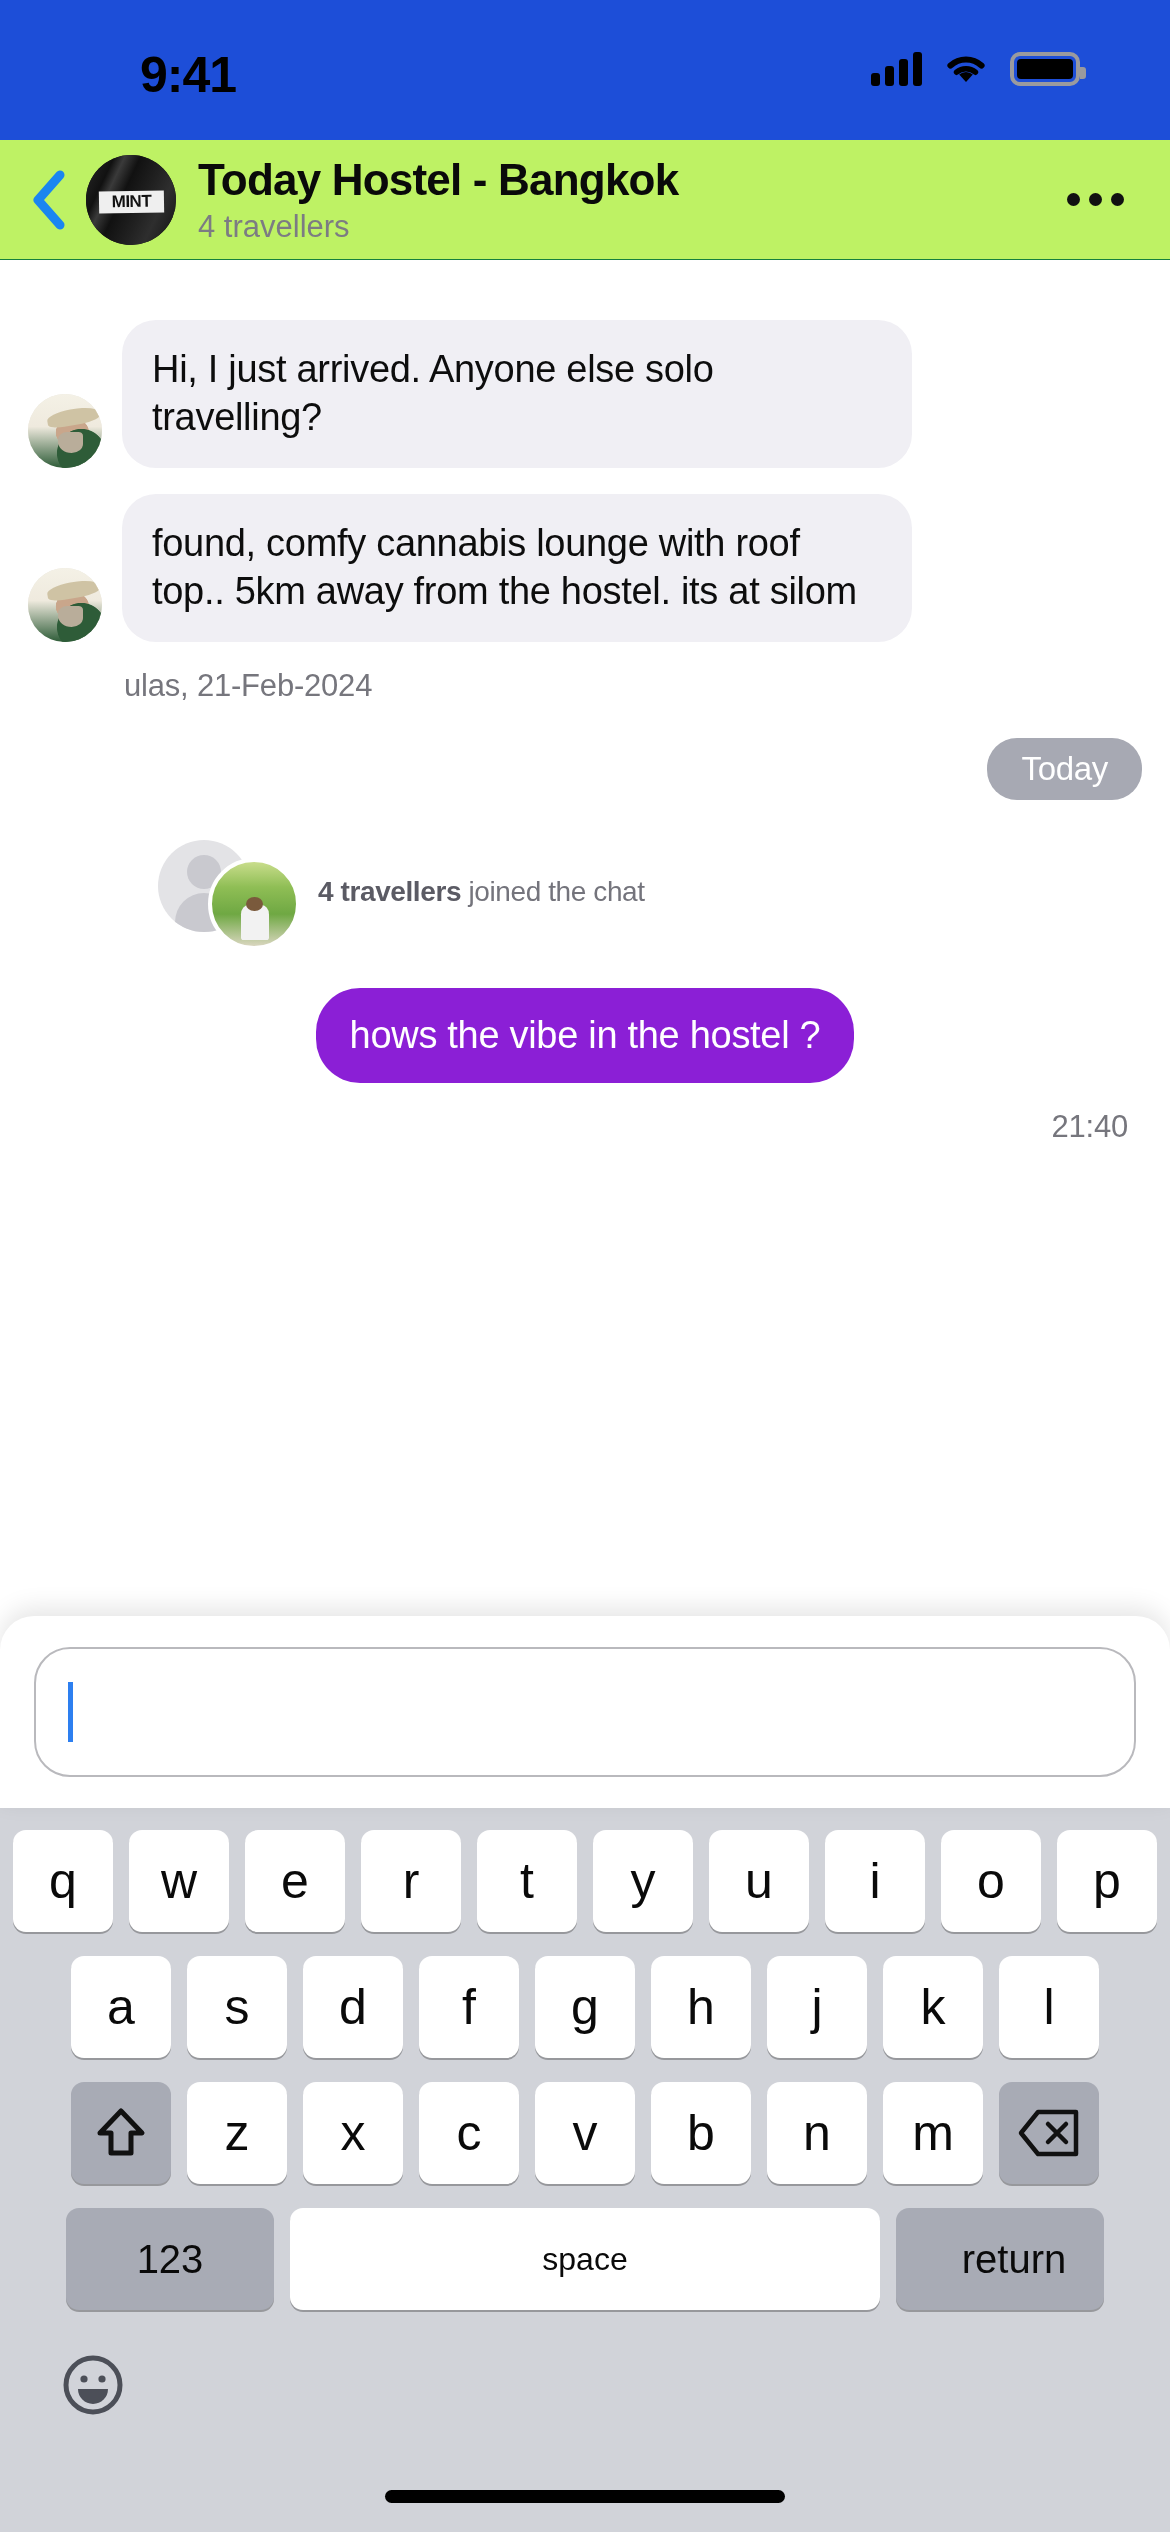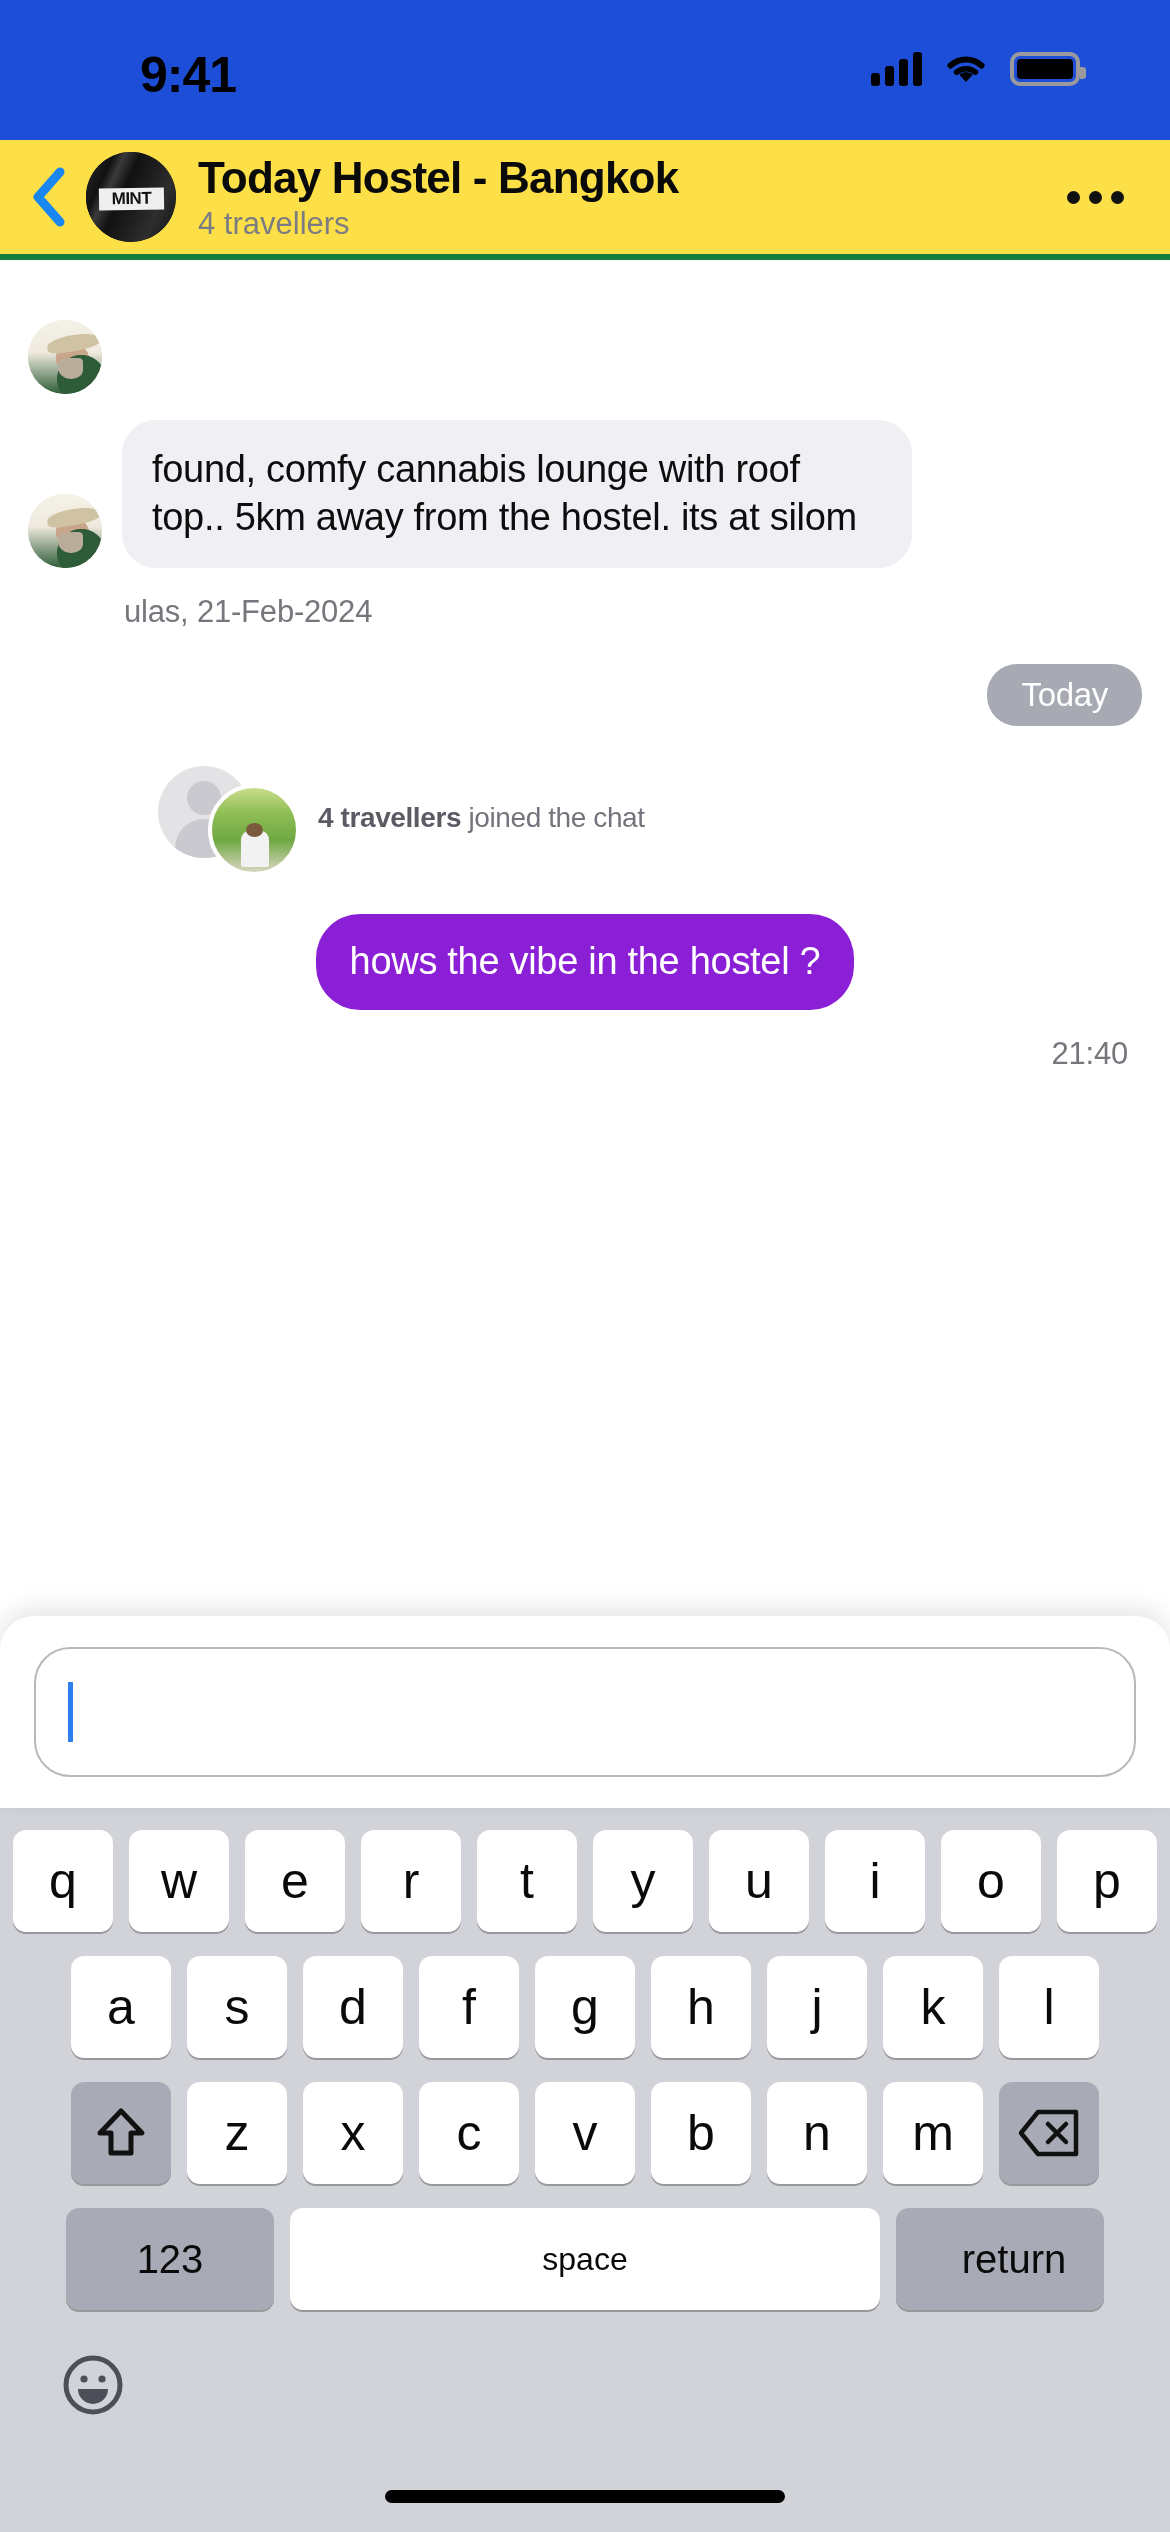--- a/index.html
+++ b/index.html
@@ -63,25 +63,25 @@
     right: -10px; top: 11px;
     width: 6px; height: 12px;
     background: #9a9a9e;
     border-radius: 0 3px 3px 0;
   }
   .battery > span { display: block; width: 100%; height: 100%; background: #000; border-radius: 4px; }
 
   
   .nav-header {
     flex: 0 0 120px;
-    background: #fde047;
+    background: #bef264;
     display: flex;
     align-items: center;
     padding: 0 40px 0 18px;
-    border-bottom: 6px solid #15803d;
+    border-bottom: 1px solid #15803d;
     position: relative;
   }
   .back-btn {
     width: 62px; height: 62px;
     display: flex; align-items: center; justify-content: center;
     flex: 0 0 62px;
   }
   .header-avatar {
     width: 90px; height: 90px;
     border-radius: 50%;
@@ -376,20 +376,21 @@
   </div>
 
   <div class="chat-body">
 
     <div class="msg-row">
       <div class="av">
         <span class="face"></span>
           <span class="cap"></span>
           <span class="beard"></span>
       </div>
+      <div class="bubble">Hi, I just arrived. Anyone else solo travelling?</div>
     </div>
 
     <div class="msg-row">
       <div class="av">
         <span class="face"></span>
           <span class="cap"></span>
           <span class="beard"></span>
       </div>
       <div class="bubble">found, comfy cannabis lounge with roof top.. 5km away from the hostel. its at silom</div>
     </div>

